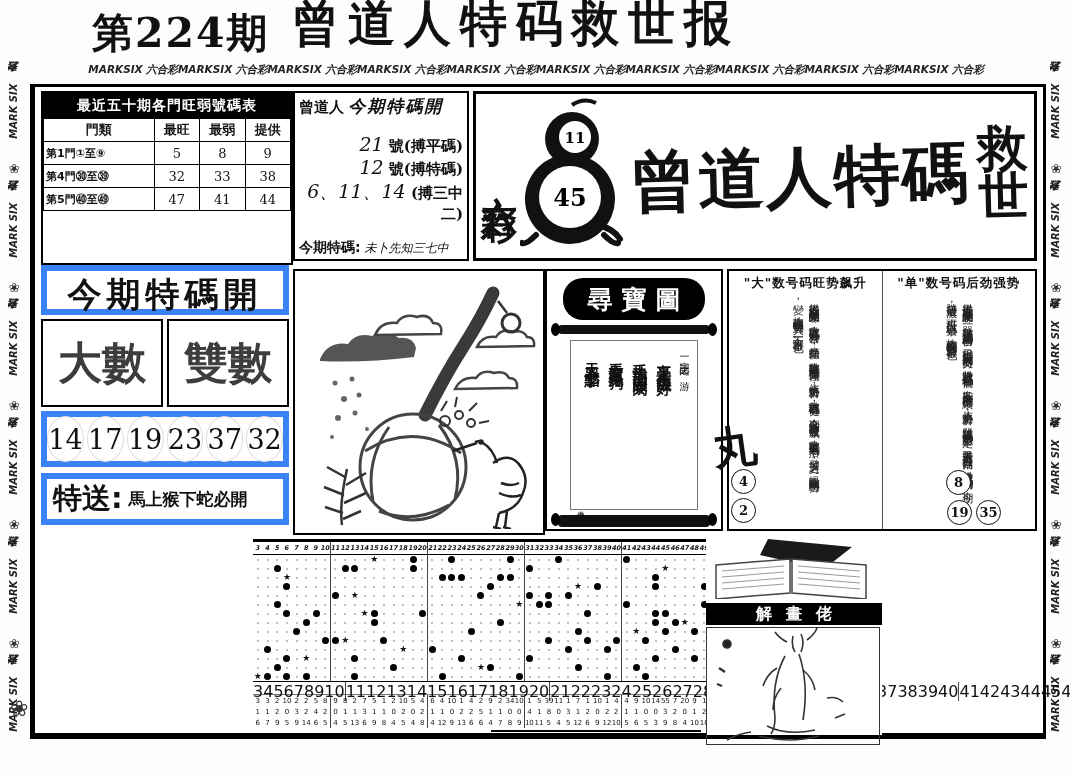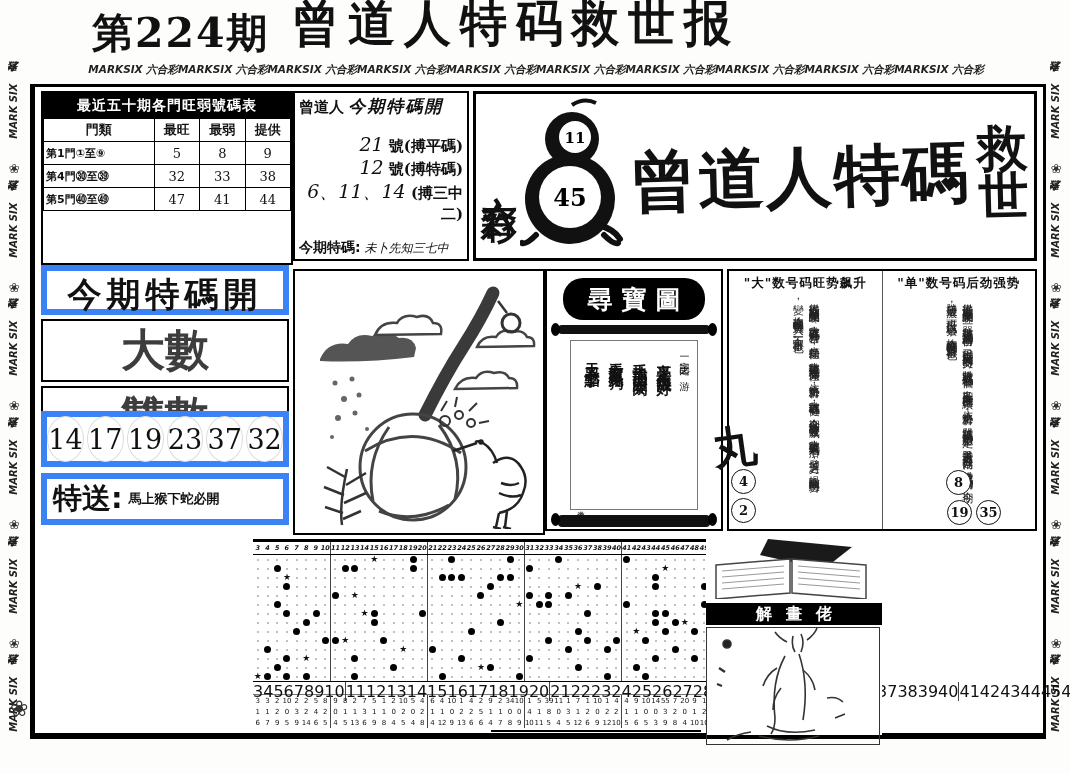--- a/index.html
+++ b/index.html
@@ -46,29 +46,29 @@
             display:flex;align-items:center;box-sizing:border-box;}
   #mast-vert{writing-mode:vertical-rl;font-family:"DejaVu Serif",serif;font-size:36px;font-weight:900;
              line-height:1;margin:0 2px 0 6px;letter-spacing:6px;}
   #mast-cal{display:flex;align-items:center;transform:rotate(-1.5deg);margin-left:6px;}
   #mast-cal .c1{font-family:"DejaVu Serif",serif;font-weight:900;font-size:66px;letter-spacing:2px;}
   #mast-cal .stack{display:flex;flex-direction:column;margin-left:8px;line-height:.95;}
   #mast-cal .stack span{font-family:"DejaVu Serif",serif;font-weight:900;font-size:50px;}
   
   .tipbox{left:6px;width:248px;border:6px solid #3b82f6;background:#fff;box-sizing:border-box;}
   #tip-head{top:178px;height:50px;font-size:34px;font-weight:900;text-align:center;line-height:46px;letter-spacing:5px;}
-  #tip-cells{top:232px;height:88px;border:none;display:flex;gap:4px;flex-direction:column;}
+  #tip-cells{top:232px;height:88px;border:none;display:flex;gap:4px;}
   #tip-cells>div{flex:1;border:2px solid #000;background:#fff;display:flex;align-items:center;justify-content:center;
                  font-size:44px;font-weight:900;color:#3d3d3d;font-family:"DejaVu Serif",serif;}
   #tip-nums{top:324px;height:56px;display:flex;align-items:center;justify-content:center;gap:3px;}
   #tip-nums span{display:inline-flex;align-items:center;justify-content:center;width:36px;height:44px;
                  border:1px solid #dcdcdc;border-radius:50%;font-size:27px;font-family:"DejaVu Serif",serif;}
   #tip-special{top:386px;height:52px;display:flex;align-items:center;padding:0 6px;gap:6px;}
   #tip-special b{font-size:29px;font-weight:900;}
-  #tip-special span{font-size:13px;font-weight:700;}
+  #tip-special span{font-size:17px;font-weight:700;}
   
   #illu{left:258px;top:182px;width:248px;height:262px;border:2px solid #000;background:#fff;}
   
   #scroll{left:510px;top:182px;width:178px;height:262px;border:2px solid #000;background:#fff;
           display:flex;flex-direction:column;align-items:center;box-sizing:border-box;}
   #plaque{margin-top:7px;width:142px;height:42px;background:#000;border-radius:20px;color:#fff;
           display:flex;align-items:center;justify-content:center;font-size:25px;font-weight:900;
           font-family:"DejaVu Serif",serif;letter-spacing:9px;padding-left:9px;box-sizing:border-box;}
   .roller{width:152px;height:9px;background:#111;border-radius:4px;position:relative;}
   .roller.b{height:12px;}

